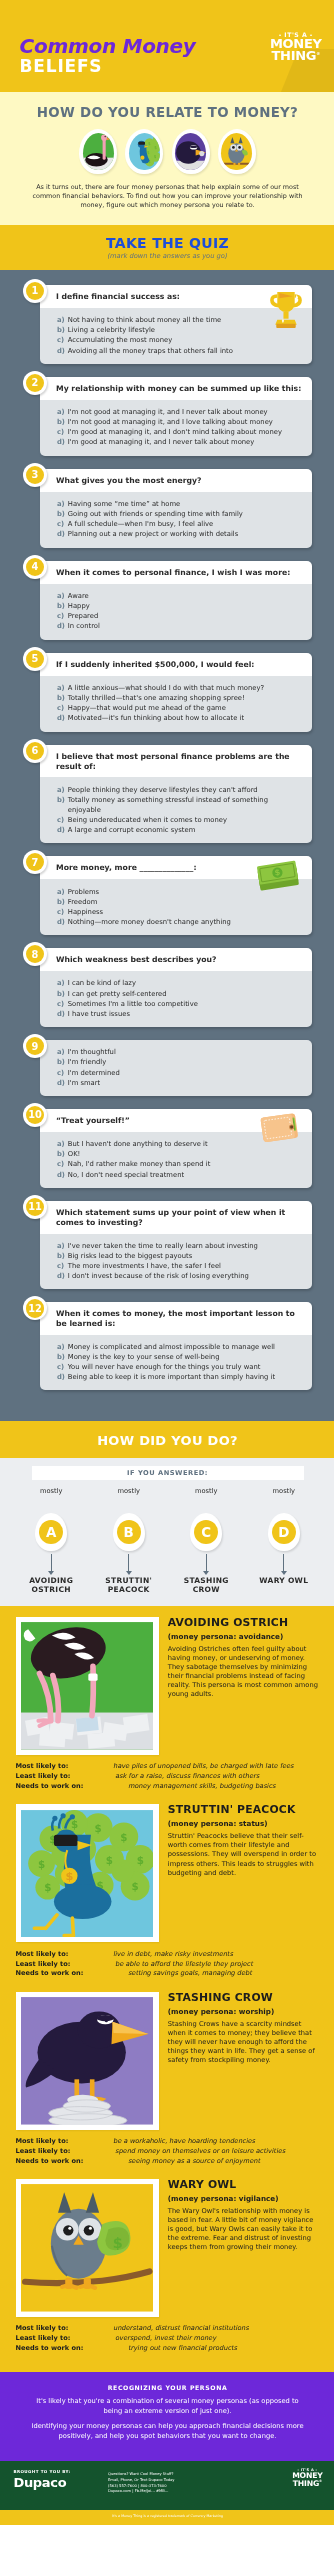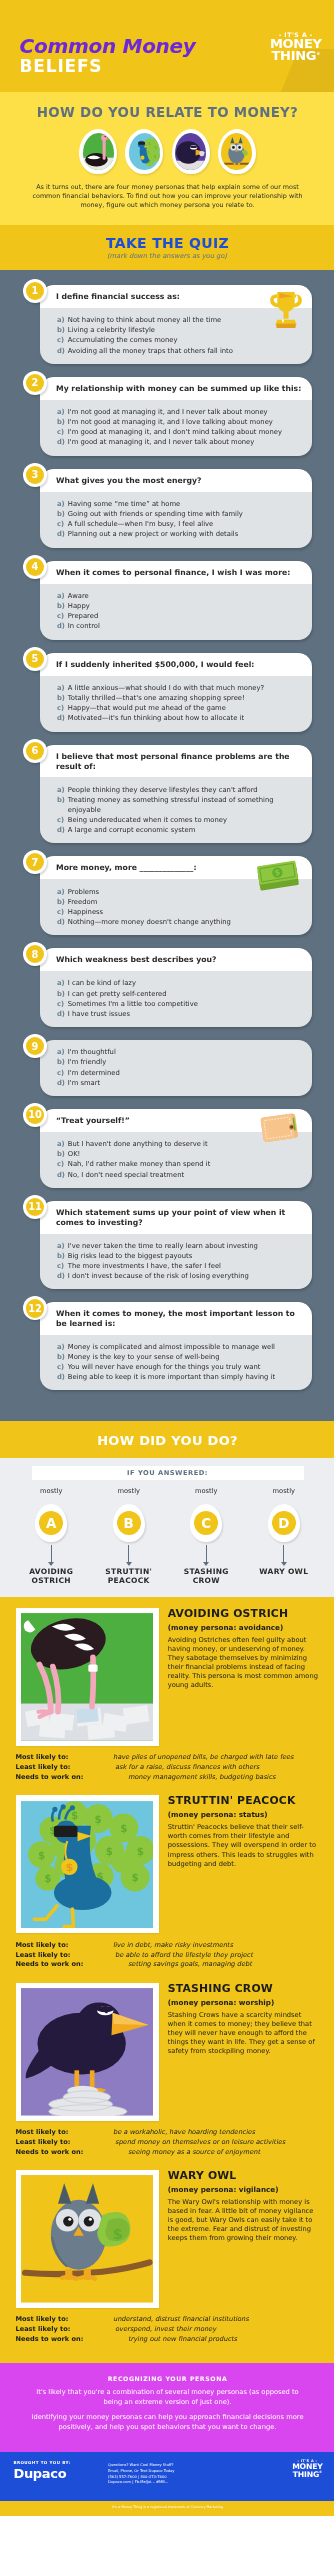--- a/index.html
+++ b/index.html
@@ -51,21 +51,21 @@
   .logo-shadow {
     position: absolute;
     right: -15.5px; top: 49px;
     width: 62px; height: 46px;
     background: rgba(0,0,0,0.06);
     transform: skewX(-22deg);
   }
 
   
   .intro {
-    background: #fde047;
+    background: #fef9c3;
     padding: 13.4px 20.6px 14.4px 20.6px;
     text-align: center;
   }
   .intro h1 {
     color: #5f7180;
     font-size: 13.4px;
     font-weight: bold;
     letter-spacing: 0.3px;
     line-height: 1.15;
     margin-bottom: 7.2px;
@@ -147,21 +147,21 @@
     width: 18.5px; height: 18.5px;
     border-radius: 50%;
     background: #f0c419;
     color: #ffffff;
     font-size: 9.8px;
     font-weight: bold;
     display: flex; align-items: center; justify-content: center;
   }
   .qcard {
     margin-left: 16.5px;
-    border-radius: 14px;
+    border-radius: 5px;
     overflow: hidden;
     box-shadow: 1px 1.5px 2.6px rgba(0,0,0,0.18);
     position: relative;
   }
   .qhead {
     background: #ffffff;
     padding: 6.7px 9.3px 5.7px 16.5px;
     font-size: 7.7px;
     font-weight: 600;
     line-height: 1.3;
@@ -221,21 +221,21 @@
     font-weight: bold;
     letter-spacing: 0.5px;
     padding: 3.1px 0;
   }
   .letters {
     display: flex;
     justify-content: space-around;
     padding: 0 12.4px;
   }
   .lcol { width: 61px; text-align: center; }
-  .lcol .mostly { font-size: 6.7px; color: #2b2b2b; margin-bottom: 9px; }
+  .lcol .mostly { font-size: 6.7px; color: #2b2b2b; margin-bottom: 18px; }
   .legg {
     width: 32px; height: 38px;
     margin: 0 auto;
     border-radius: 50% 50% 48% 48% / 55% 55% 45% 45%;
     background: #ffffff;
     box-shadow: 1px 1.5px 2.1px rgba(0,0,0,0.12);
     display: flex; align-items: center; justify-content: center;
   }
   .lcirc {
     width: 24px; height: 24px;
@@ -314,40 +314,40 @@
   .plikely .row {
     font-size: 6.6px;
     line-height: 1.5;
     color: #1d1d1d;
   }
   .plikely .row b { font-weight: bold; text-align: right; }
   .plikely .row i { font-style: italic; margin-left: 43px; }
 
   
   .recog {
-    background: #d946ef;
+    background: #6d28d9;
     color: #ffffff;
     text-align: center;
     padding: 12.4px 27px 14.4px 27px;
   }
   .recog h3 {
     font-size: 6.2px;
     font-weight: bold;
     letter-spacing: 0.6px;
     margin-bottom: 6.2px;
   }
   .recog p {
     font-size: 6.7px;
     line-height: 1.45;
     margin-bottom: 5.2px;
   }
 
   
   .footer {
-    background: #1d4ed8;
+    background: #14532d;
     padding: 8.2px 13.4px 5.2px 13.4px;
     position: relative;
     min-height: 49px;
   }
   .brought {
     font-size: 4.1px;
     font-weight: bold;
     letter-spacing: 0.4px;
     color: #ffffff;
     margin-bottom: 2.1px;
@@ -498,21 +498,21 @@
             <div class="qopt">
        <span class="lt">a)</span>
        <span>Not having to think about money all the time</span>
      </div>
             <div class="qopt">
        <span class="lt">b)</span>
        <span>Living a celebrity lifestyle</span>
      </div>
             <div class="qopt">
        <span class="lt">c)</span>
-       <span>Accumulating the comes money</span>
+       <span>Accumulating the most money</span>
      </div>
             <div class="qopt">
        <span class="lt">d)</span>
        <span>Avoiding all the money traps that others fall into</span>
      </div>
           </div>
       <svg class="qdeco trophy" viewBox="0 0 74 84">
       <path d="M20 8 h34 v22 a17 17 0 0 1 -34 0z" fill="#f0c419"></path>
       <path d="M20 12 q-14 0 -14 12 q0 13 16 14 v-7 q-9 -2 -9 -8 q0 -4 7 -4z" fill="#f0c419"></path>
       <path d="M54 12 q14 0 14 12 q0 13 -16 14 v-7 q9 -2 9 -8 q0 -4 -7 -4z" fill="#f0c419"></path>
@@ -639,21 +639,21 @@
     </div>
     <div class="qcard">
       <div class="qhead">I believe that most personal finance problems are the result of:</div>
       <div class="qopts">
             <div class="qopt">
        <span class="lt">a)</span>
        <span>People thinking they deserve lifestyles they can't afford</span>
      </div>
             <div class="qopt">
        <span class="lt">b)</span>
-       <span>Treating money as something stressful instead of something enjoyable</span>
+       <span>Totally money as something stressful instead of something enjoyable</span>
      </div>
             <div class="qopt">
        <span class="lt">c)</span>
        <span>Being undereducated when it comes to money</span>
      </div>
             <div class="qopt">
        <span class="lt">d)</span>
        <span>A large and corrupt economic system</span>
      </div>
           </div>

